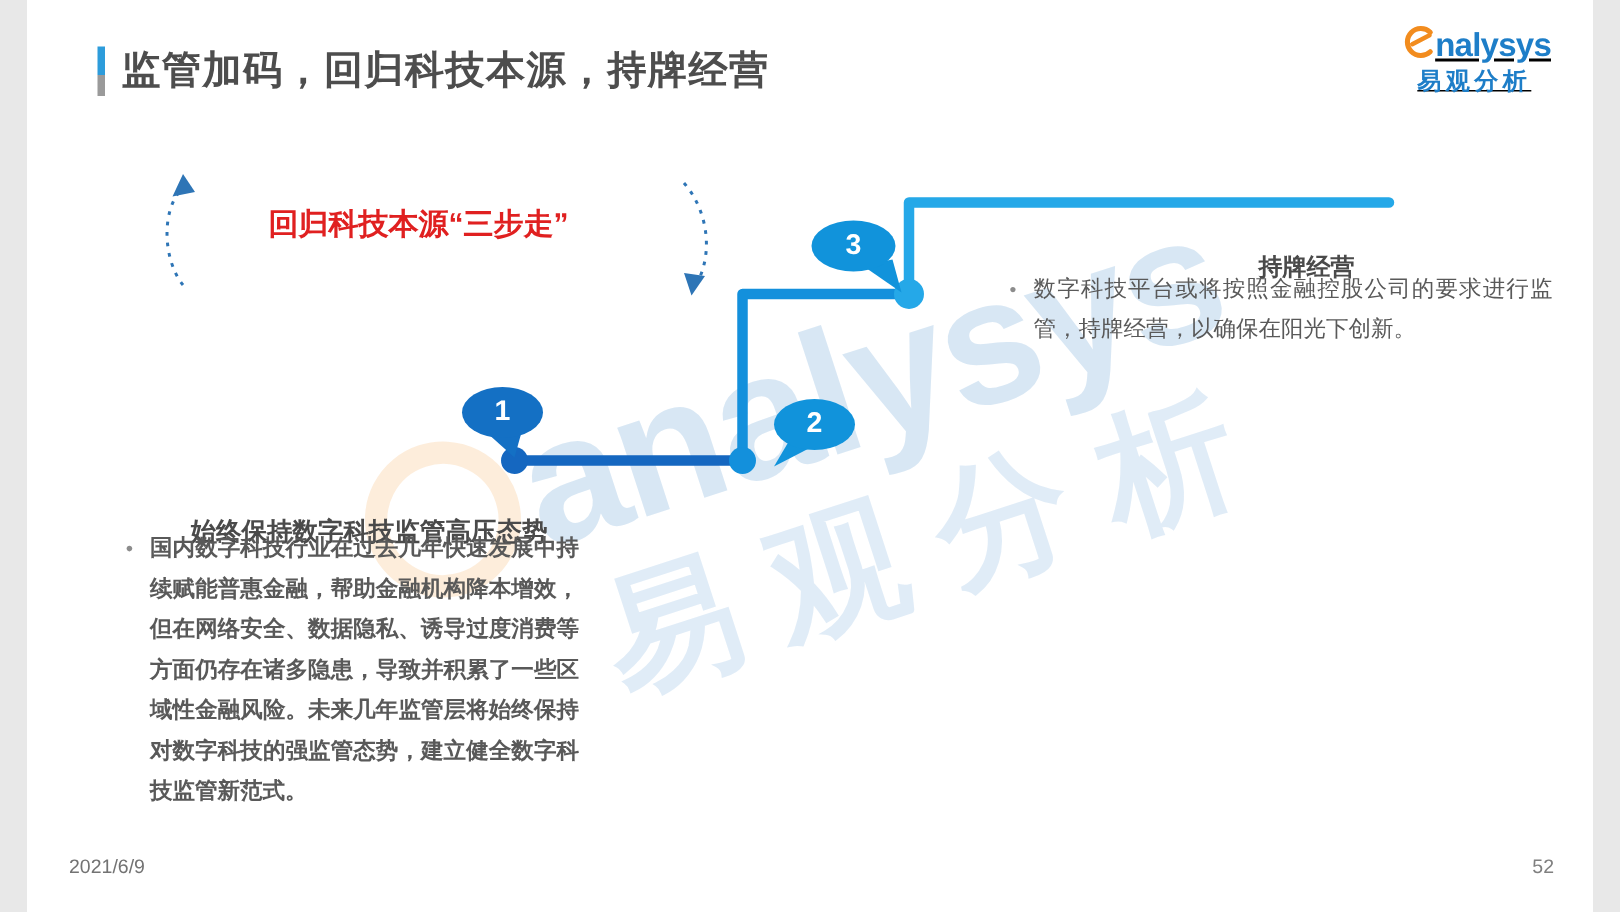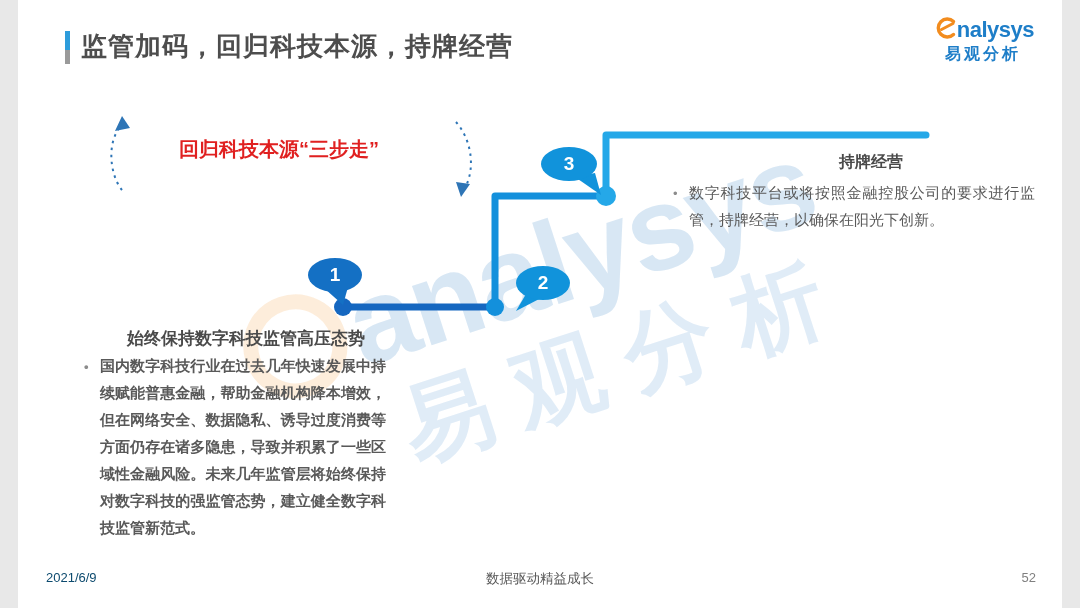--- a/index.html
+++ b/index.html
@@ -13,21 +13,21 @@
   .title-bar {
     position:absolute; left:47px; top:31px; width:5px; height:33px;
     background:linear-gradient(to bottom,#2D9CDB 0%,#2D9CDB 58%,#9A9A9A 58%,#9A9A9A 100%);
   }
   .page-title {
     position:absolute; left:63px; top:29px;
     font-size:26px; font-weight:bold; color:#4D4D4D; letter-spacing:1px;
     white-space:nowrap;
   }
   .logo {
-    position:absolute; right:28px; top:16px; text-align:center; line-height:1;
+    position:absolute; right:28px; top:16px; text-align:center; line-height:1;text-decoration:underline;
   }
   .logo-row { display:flex; align-items:center; justify-content:flex-start; }
   .logo-brand {
     font-size:22px; font-weight:bold; color:#1E7EC8; letter-spacing:-0.5px;
   }
   .logo-cn {
     margin-top:3px; font-size:16px; font-weight:bold; color:#1E7EC8; letter-spacing:3px;
   }
   
   .callout {
@@ -54,38 +54,38 @@
   }
   
   .diagram { position:absolute; left:0; top:0; z-index:2; }
   .bubble-num {
     position:absolute; z-index:3; transform:translate(-50%,-50%);
     color:#ffffff; font-size:19px; font-weight:bold;
   }
   
   .step-heading {
     position:absolute; z-index:3; text-align:center;
-    font-size:17px; font-weight:bold; color:#4A4A4A; white-space:nowrap;
+    font-size:17px; font-weight:bold; color:#4A4A4A; white-space:nowrap;margin-top:16px;
   }
   .step-body {
     position:absolute; z-index:3; display:flex;
     font-size:15px; line-height:27px; color:#595959;
   }
   .step-body .bullet-dot { flex:none; width:16px; color:#8C8C8C; }
   .step-body .bullet-dot::before { content:"•"; font-size:13px; }
   .step-body p { flex:1; text-align:justify; }
   #s1-heading { left:78px;  top:327px; width:300px; }
   #s1-body    { left:66px;  top:352px; width:302px;font-weight:bold; }
   #s2-heading { left:442px; top:327px; width:300px; }
   #s2-body    { left:438px; top:360px; width:374px; }
   #s3-heading { left:753px; top:152px; width:200px; font-size:16px; }
   #s3-body    { left:655px; top:179px; width:362px;justify-content:space-between; }
   
   .footer-date {
-    position:absolute; left:28px; top:570px; font-size:13px; color:#0c4a6e; z-index:3;
+    position:absolute; left:28px; top:570px; font-size:13px; color:#737373; z-index:3;
   }
   .footer-center {
     position:absolute; left:0; top:570px; width:100%; text-align:center;
     font-size:13.5px; color:#595959; z-index:3;
   }
   .footer-page {
     position:absolute; right:26px; top:570px; font-size:13px; color:#808080; z-index:3;
   }
 </style>
 </head>
@@ -153,16 +153,15 @@
   </div>
 
 
   <div class="step-heading" id="s3-heading">持牌经营</div>
   <div class="step-body" id="s3-body">
     <span class="bullet-dot"></span>
     <p>数字科技平台或将按照金融控股公司的要求进行监管，持牌经营，以确保在阳光下创新。</p>
   </div>
 
   <div class="footer-date">2021/6/9</div>
-  <div class="footer-center">数据驱动精益成长</div>
   <div class="footer-page">52</div>
 
 </div>
 
 </body></html>

